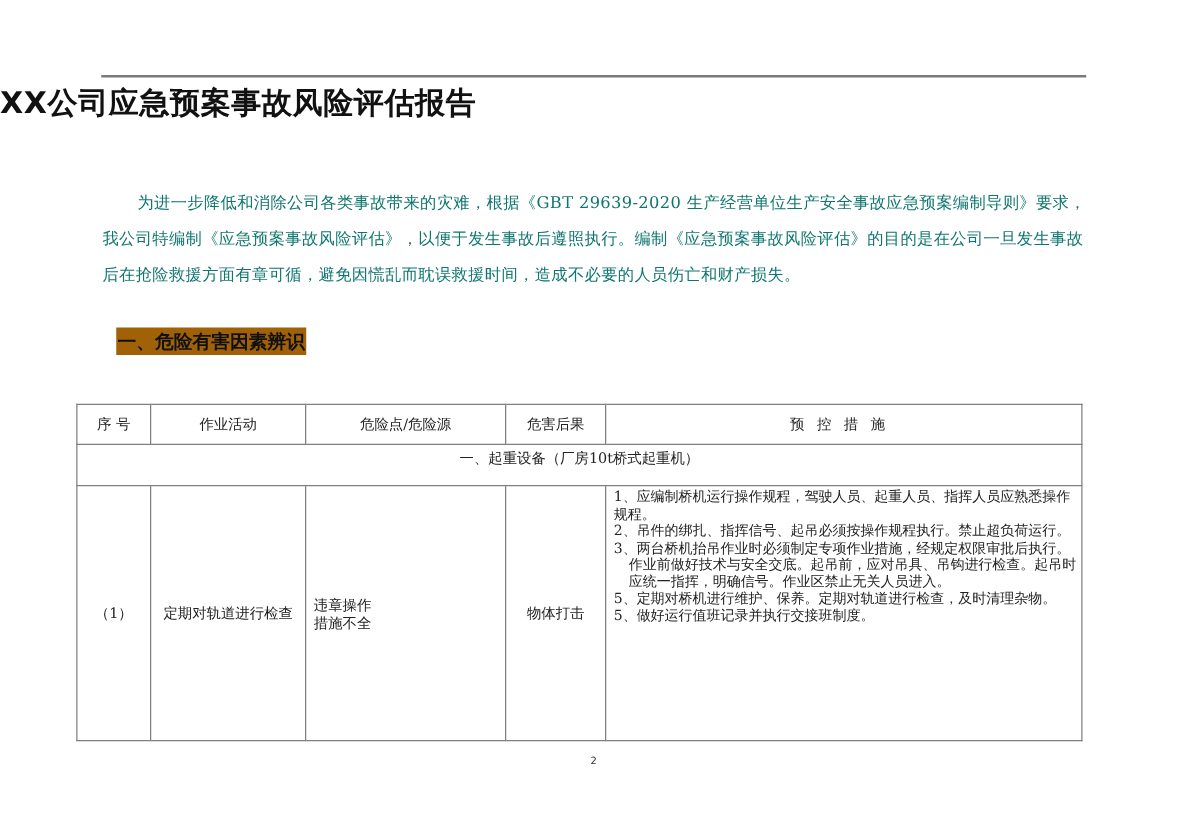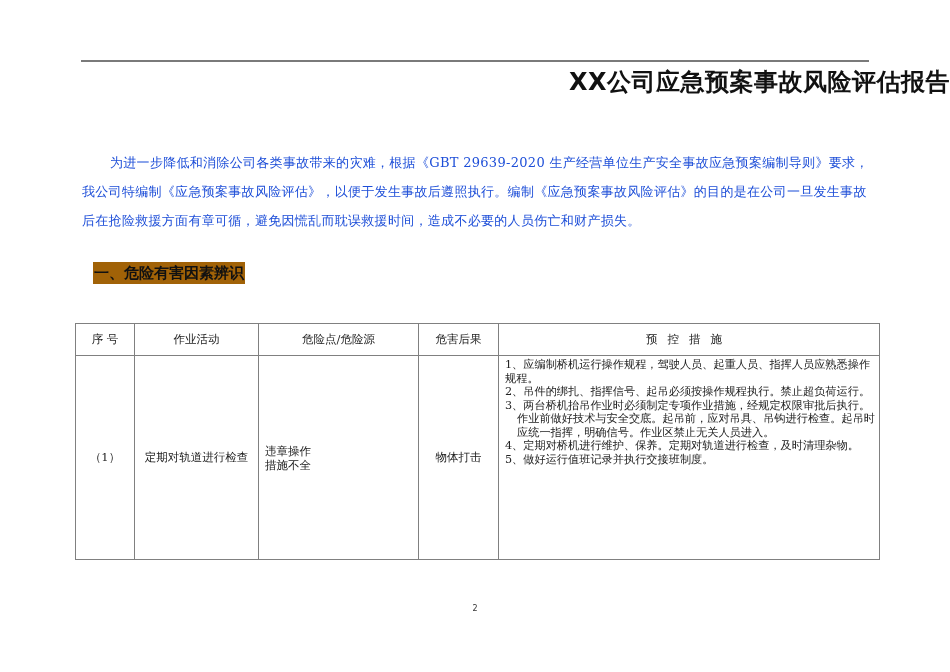--- a/index.html
+++ b/index.html
@@ -21,56 +21,56 @@
       top: 60px;
       width: 788px;
       height: 0;
       border-top: 2px solid #7a7a7a;
     }
     .doc-title {
       position: absolute;
       left: 0;
       top: 66px;
       width: 950px;
-      text-align: right;
+      text-align: left;
       font-family: "DejaVu Sans", "Liberation Sans", sans-serif;
       font-weight: bold;
       font-size: 24px;
       letter-spacing: 0.5px;
       color: #111;
       line-height: 32px;
     }
     .intro {
       position: absolute;
       left: 82px;
       top: 148px;
       width: 790px;
       font-size: 13px;
       line-height: 29px;
       text-indent: 28px;
       letter-spacing: 0.3px;
-      color: #1d4ed8;
+      color: #0f766e;
       margin: 0;
     }
     .section-heading {
       position: absolute;
       left: 93px;
       top: 262px;
       height: 22px;
       padding: 0 1px;
       background: #a16207;
       font-family: "DejaVu Sans", "Liberation Sans", sans-serif;
       font-weight: bold;
       font-size: 15px;
       line-height: 22px;
       color: #111;
     }
     table.risk-table {
       position: absolute;
-      left: 75px;
+      left: 61px;
       top: 323px;
       width: 804px;
       border-collapse: collapse;
       font-size: 11.5px;
       color: #222;
       table-layout: fixed;
     }
     table.risk-table td, table.risk-table th {
       border: 1px solid #808080;
       font-weight: normal;
@@ -160,32 +160,35 @@
   <thead>
     <tr>
       <th>序 号</th>
       <th>作业活动</th>
       <th>危险点/危险源</th>
       <th>危害后果</th>
       <th class="measures-head"><span>预控措施</span></th>
     </tr>
   </thead>
   <tbody>
+    <tr class="category-row">
+      <td colspan="5">一、起重设备（厂房10t桥式起重机）</td>
+    </tr>
     <tr class="body-row">
       <td class="cell-no">（1）</td>
       <td class="cell-activity">定期对轨道进行检查</td>
       <td class="cell-hazard">
         <span class="measure">违章操作</span>
         <span class="measure">措施不全</span>
       </td>
       <td class="cell-consequence">物体打击</td>
       <td class="cell-measures">
         <span class="measure">1、应编制桥机运行操作规程，驾驶人员、起重人员、指挥人员应熟悉操作规程。</span>
         <span class="measure">2、吊件的绑扎、指挥信号、起吊必须按操作规程执行。禁止超负荷运行。</span>
         <span class="measure hang">3、两台桥机抬吊作业时必须制定专项作业措施，经规定权限审批后执行。作业前做好技术与安全交底。起吊前，应对吊具、吊钩进行检查。起吊时应统一指挥，明确信号。作业区禁止无关人员进入。</span>
-        <span class="measure">4、定期对桥机进行维护、保养。定期对轨道进行检查，及时清理杂物。</span>
+        <span class="measure">5、定期对桥机进行维护、保养。定期对轨道进行检查，及时清理杂物。</span>
         <span class="measure">5、做好运行值班记录并执行交接班制度。</span>
       </td>
     </tr>
   </tbody>
 </table>
 
 <div class="page-number">2</div>
 
 </body></html>

